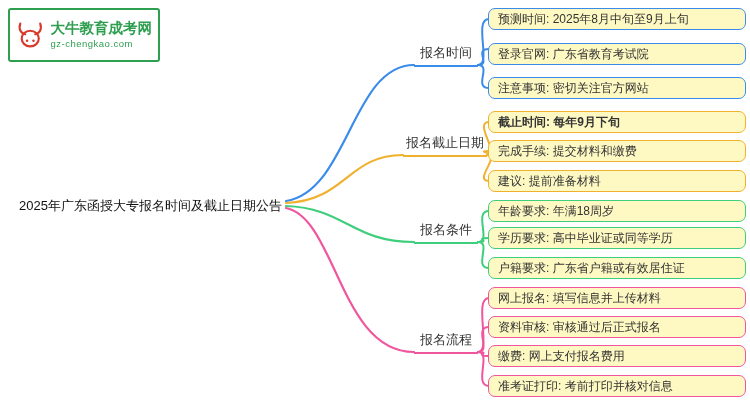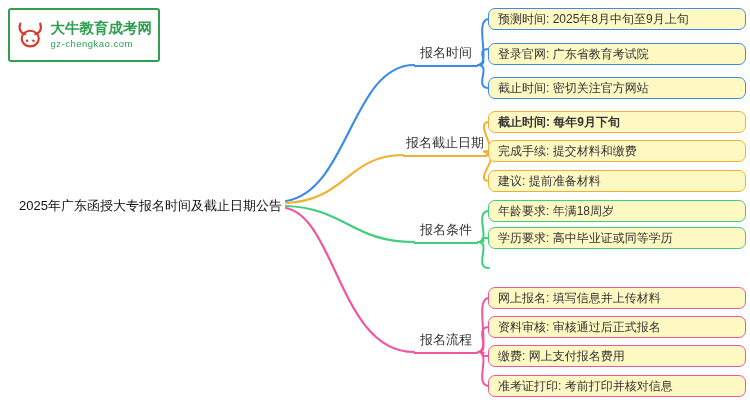--- a/index.html
+++ b/index.html
@@ -107,27 +107,28 @@
 
   <div class="root">2025年广东函授大专报名时间及截止日期公告</div>
 
   <div class="branch c0" style="left:414px;top:44px;width:64px;">报名时间</div>
   <div class="branch c1" style="left:403px;top:134px;width:84px;">报名截止日期</div>
   <div class="branch c2" style="left:414px;top:221px;width:64px;">报名条件</div>
   <div class="branch c3" style="left:414px;top:331px;width:64px;">报名流程</div>
 
   <div class="leaf c0" style="top:8px;">预测时间: 2025年8月中旬至9月上旬</div>
   <div class="leaf c0" style="top:34px;margin-top:9px;">登录官网: 广东省教育考试院</div>
-  <div class="leaf c0" style="top:77px;">截止时间: 密切关注官方网站</div>
+  <div class="leaf c0" style="top:77px;">注意事项: 密切关注官方网站</div>
 
   <div class="leaf c1" style="top:111px;font-weight:bold;">截止时间: 每年9月下旬</div>
   <div class="leaf c1" style="top:140px;">完成手续: 提交材料和缴费</div>
   <div class="leaf c1" style="top:170px;">建议: 提前准备材料</div>
 
   <div class="leaf c2" style="top:200px;">年龄要求: 年满18周岁</div>
   <div class="leaf c2" style="top:227px;">学历要求: 高中毕业证或同等学历</div>
+  <div class="leaf c2" style="top:257px;">户籍要求: 广东省户籍或有效居住证</div>
 
   <div class="leaf c3" style="top:287px;">网上报名: 填写信息并上传材料</div>
   <div class="leaf c3" style="top:316px;">资料审核: 审核通过后正式报名</div>
   <div class="leaf c3" style="top:345px;">缴费: 网上支付报名费用</div>
   <div class="leaf c3" style="top:375px;">准考证打印: 考前打印并核对信息</div>
 
 </div>
 
 </body></html>

